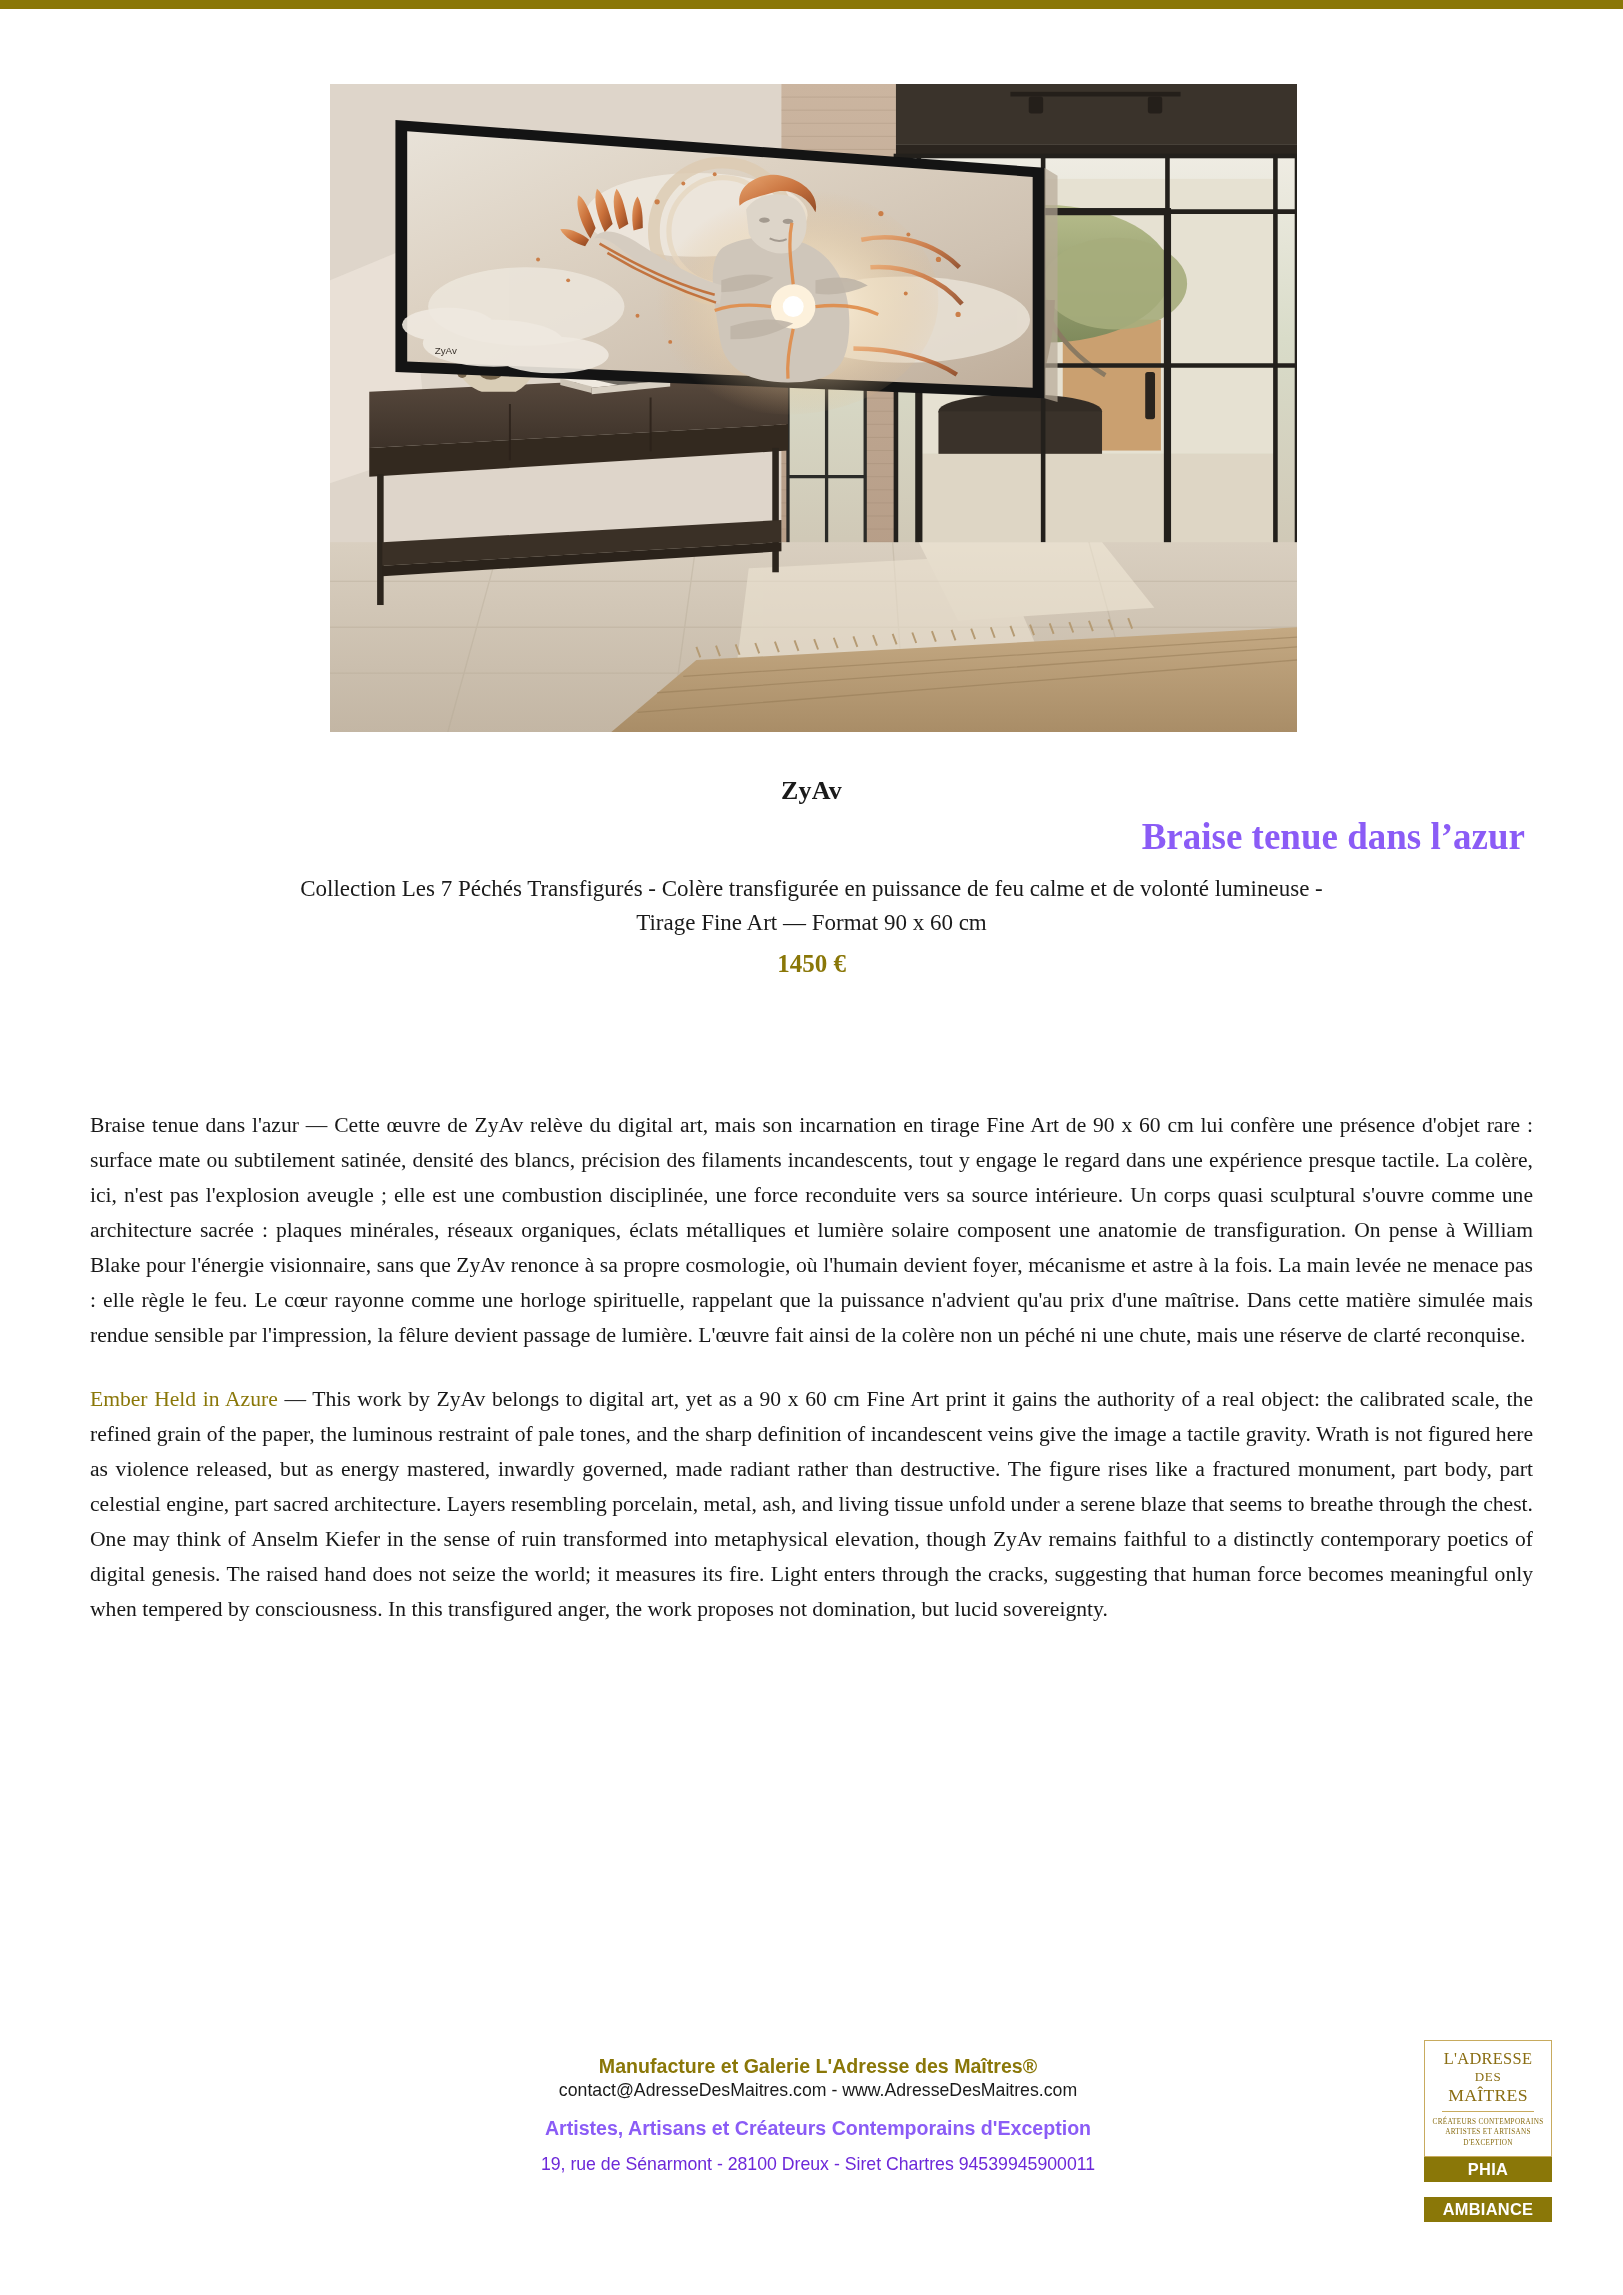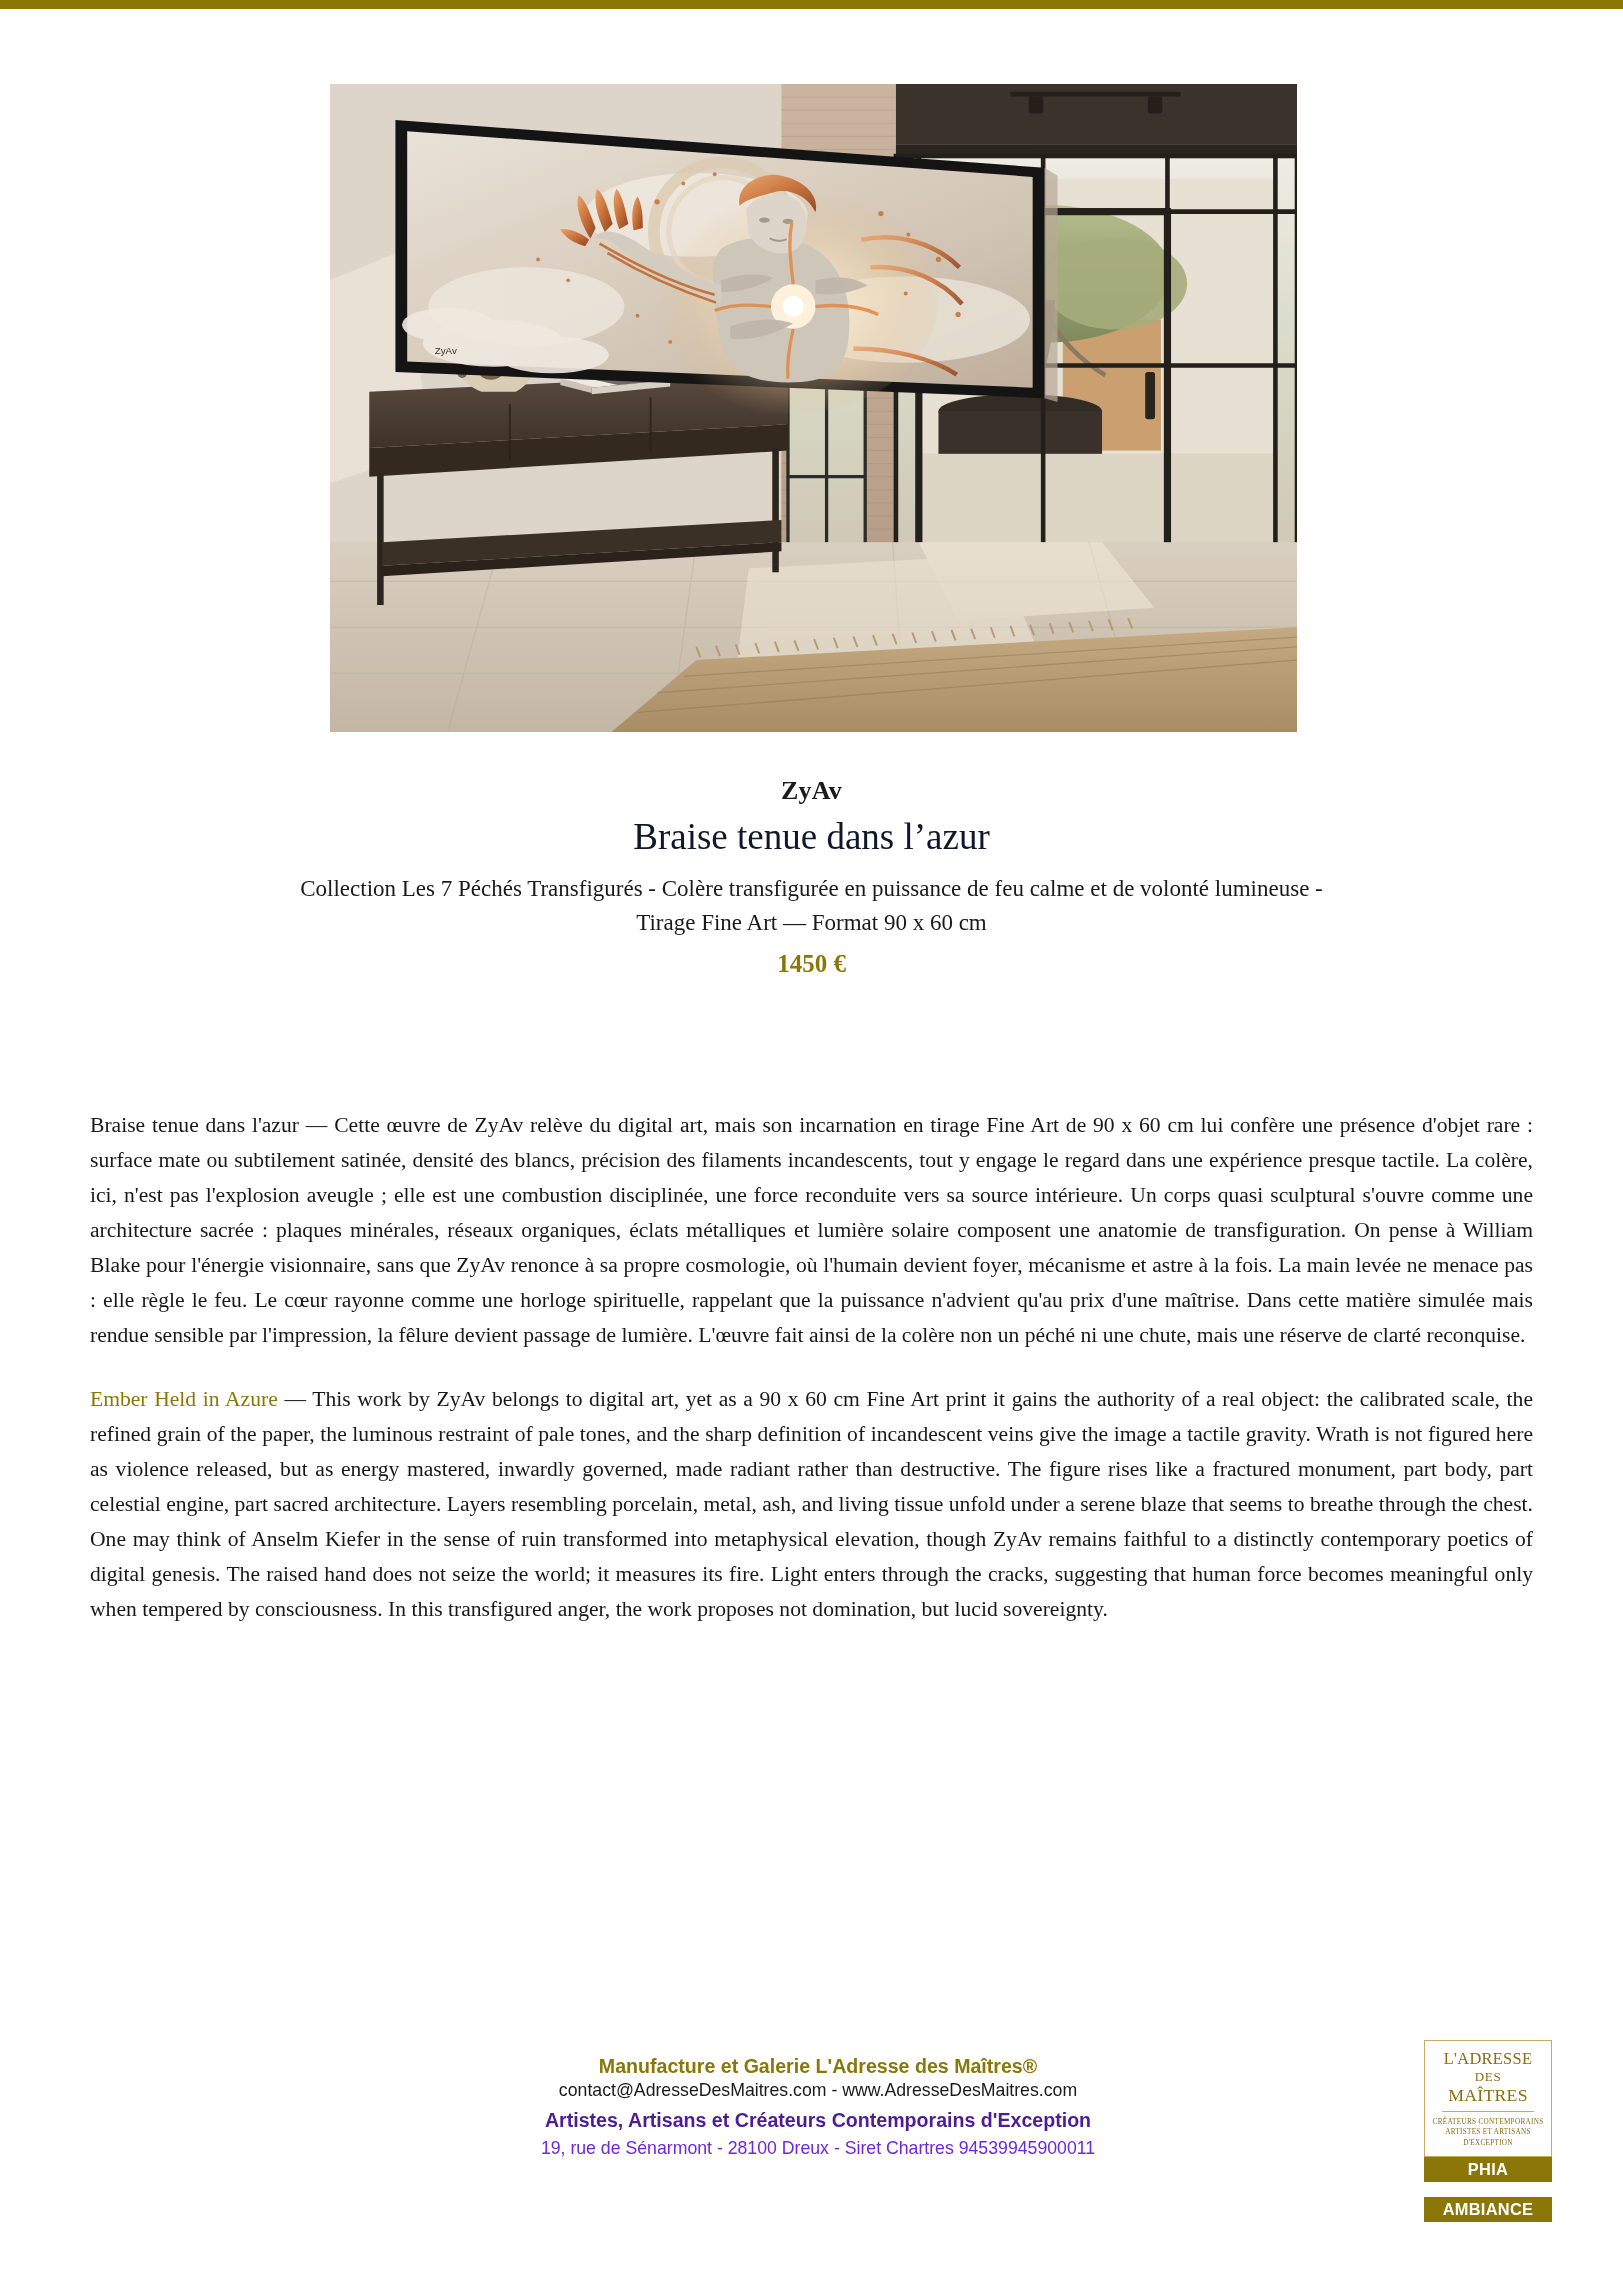--- a/index.html
+++ b/index.html
@@ -41,24 +41,25 @@
   .artist-name {
     font-size:26px;
     font-weight:bold;
     color:#1a1a1a;
     line-height:1.15;
     letter-spacing:0.2px;
     margin:0 0 10.5px 0;
   }
   .artwork-title {
     font-size:37px;
-    font-weight:normal;
-    color:#0f172a;
+    font-weight:bold;
+    color:#8b5cf6;
     line-height:1.15;
     margin:0 0 13px 0;
+    text-align:right;
   }
   .subtitle {
     font-size:23px;
     color:#1a1a1a;
     line-height:1.48;
     margin:0 0 9.2px 0;
   }
   .price {
     font-size:25px;
     font-weight:bold;
@@ -100,22 +101,22 @@
   }
   .f-line1 {
     font-size:19.6px; font-weight:bold; color:#8a7708;
     line-height:1.34; margin:0;
   }
   .f-line2 {
     font-size:17.7px; color:#1a1a1a;
     line-height:1.34; margin:0;
   }
   .f-line3 {
-    font-size:19.6px; font-weight:bold; color:#4c1d95;
-    line-height:1.34; margin:4px;
+    font-size:19.6px; font-weight:bold; color:#8b5cf6;
+    line-height:1.34; margin:12px;
   }
   .f-line4 {
     font-size:17.7px; color:#6d28d9;
     line-height:1.34; margin:0;
   }
 
   
   .logo-block {
     position:absolute;
     left:1415px; top:2040px;

